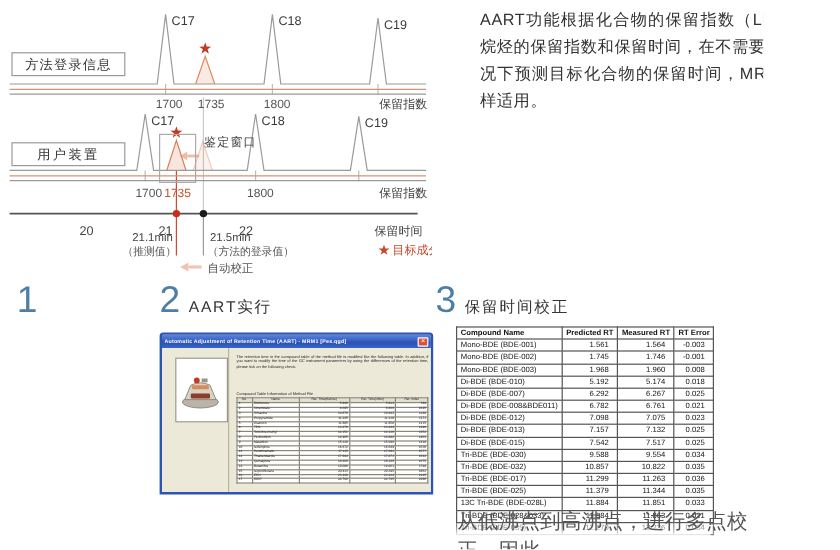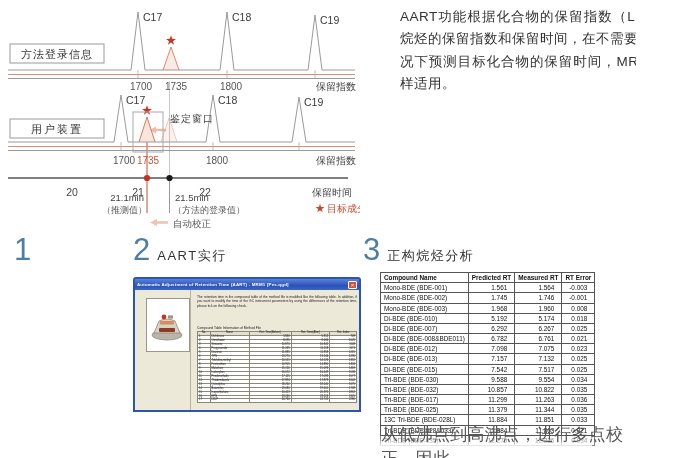--- a/index.html
+++ b/index.html
@@ -158,21 +158,21 @@
 
   <div class="abs section" style="left:14px;top:234px">
     <span class="sec-num">1</span>
   </div>
   <div class="abs section" style="left:133px;top:234px">
     <span class="sec-num">2</span>
     <span class="sec-label">AART实行</span>
   </div>
   <div class="abs section" style="left:363px;top:234px">
     <span class="sec-num">3</span>
-    <span class="sec-label">正构烷烃分析</span>
+    <span class="sec-label">保留时间校正</span>
   </div>
 
   <div id="dialog" class="abs">
     <div id="dlg-titlebar">
       <span id="dlg-title">Automatic Adjustment of Retention Time (AART) - MRM1 [Pes.qgd]</span>
       <span id="dlg-close">×</span>
     </div>
     <div id="dlg-body">
       <div id="dlg-panel"></div>
       <div id="dlg-iconbox">

